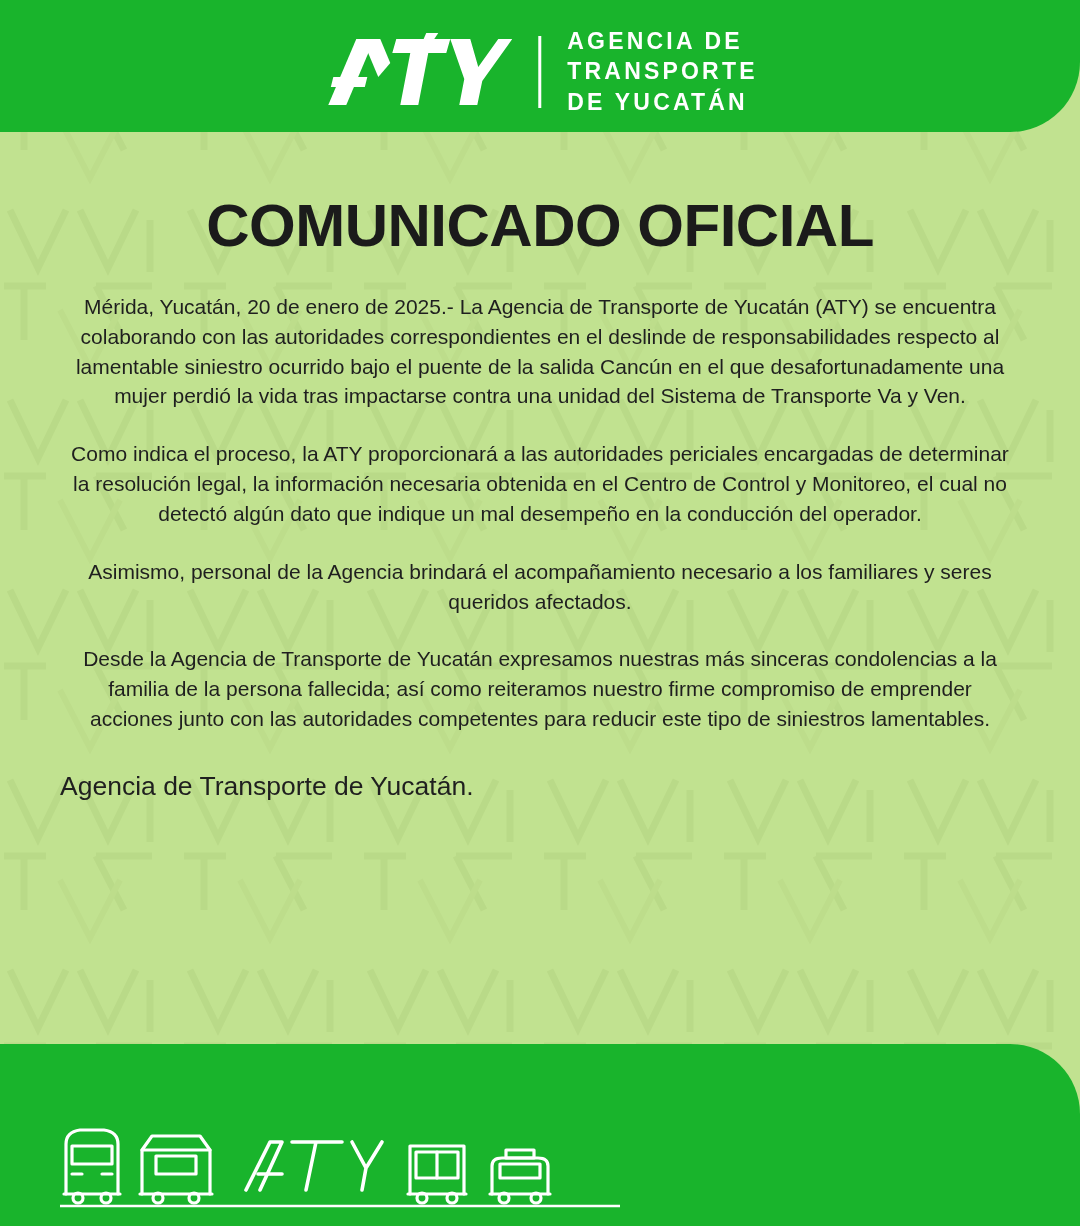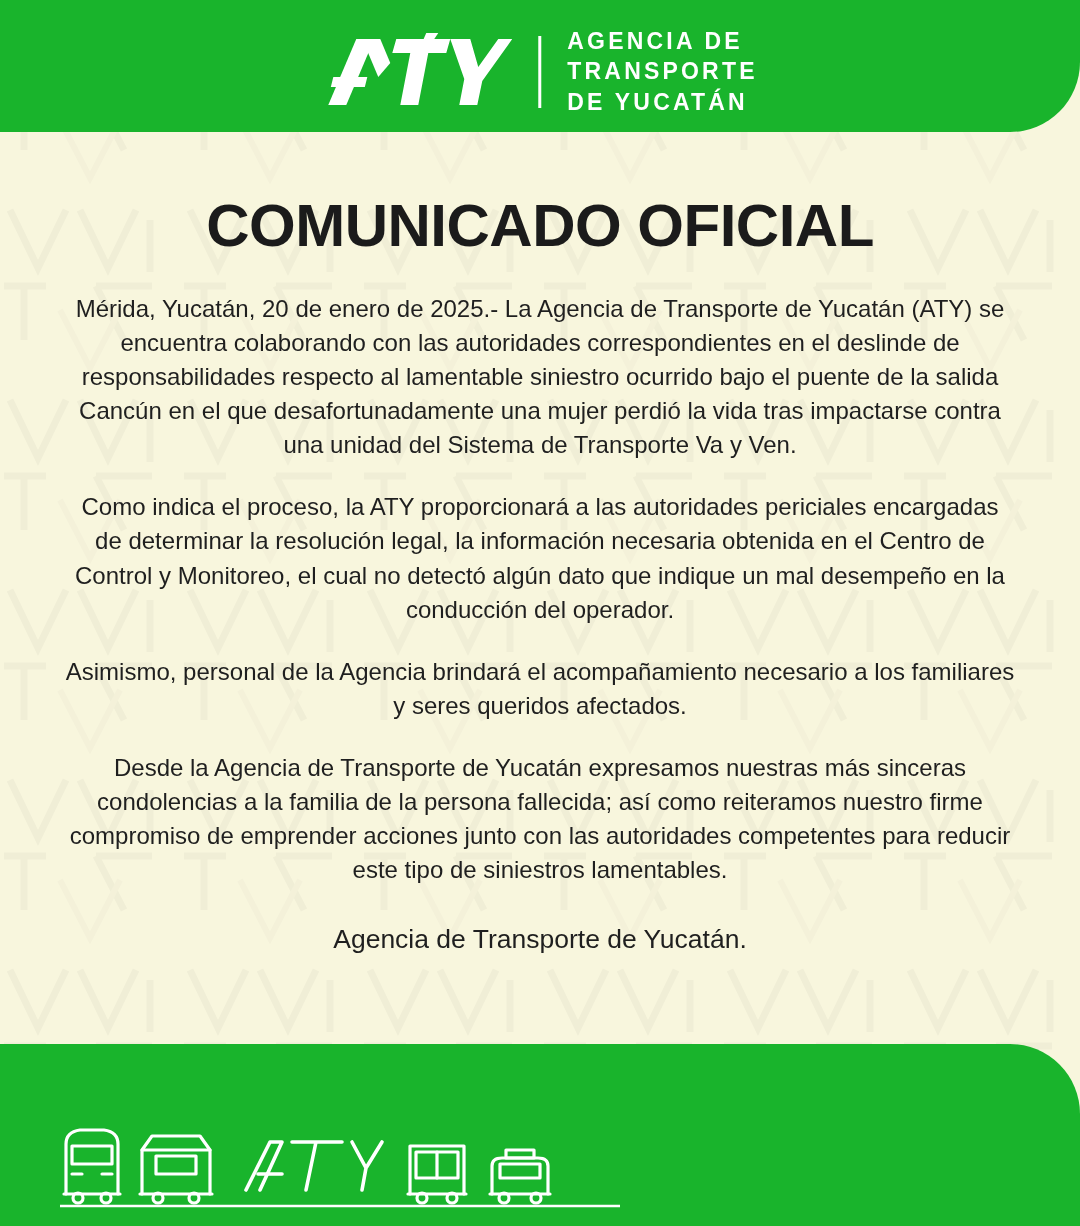--- a/index.html
+++ b/index.html
@@ -12,21 +12,21 @@
     background: #f2f2f2;
     font-family: "Liberation Sans", sans-serif;
     overflow: hidden;
     position: relative;
   }
 
   .page {
     position: relative;
     width: 1080px;
     height: 1226px;
-    background: #fef9c3;
+    background: #84cc16;
     overflow: hidden;
   }
 
   
   .watermark {
     position: absolute;
     inset: 0;
     z-index: 0;
     opacity: 0.55;
     pointer-events: none;
@@ -90,32 +90,31 @@
     text-align: center;
     font-size: 60px;
     font-weight: bold;
     color: #1b1b1b;
     letter-spacing: -0.5px;
     margin: 46px 0 32px 0;
     font-family: "Liberation Sans", sans-serif;
   }
   .para {
     text-align: center;
-    font-size: 24px;
+    font-size: 21px;
     line-height: 1.42;
     color: #1f1f1f;
     margin: 0 0 28px 0;
     padding: 0 5px;
     font-family: "Liberation Sans", sans-serif;
   }
   .para:last-child {
     margin-bottom: 0;
   }
   .signature {
-    text-align: center;
     font-size: 26.5px;
     line-height: 1.42;
     color: #1f1f1f;
     margin-top: 34px;
     font-family: "Liberation Sans", sans-serif;
   }
 
   
   .footer {
     position: absolute;

